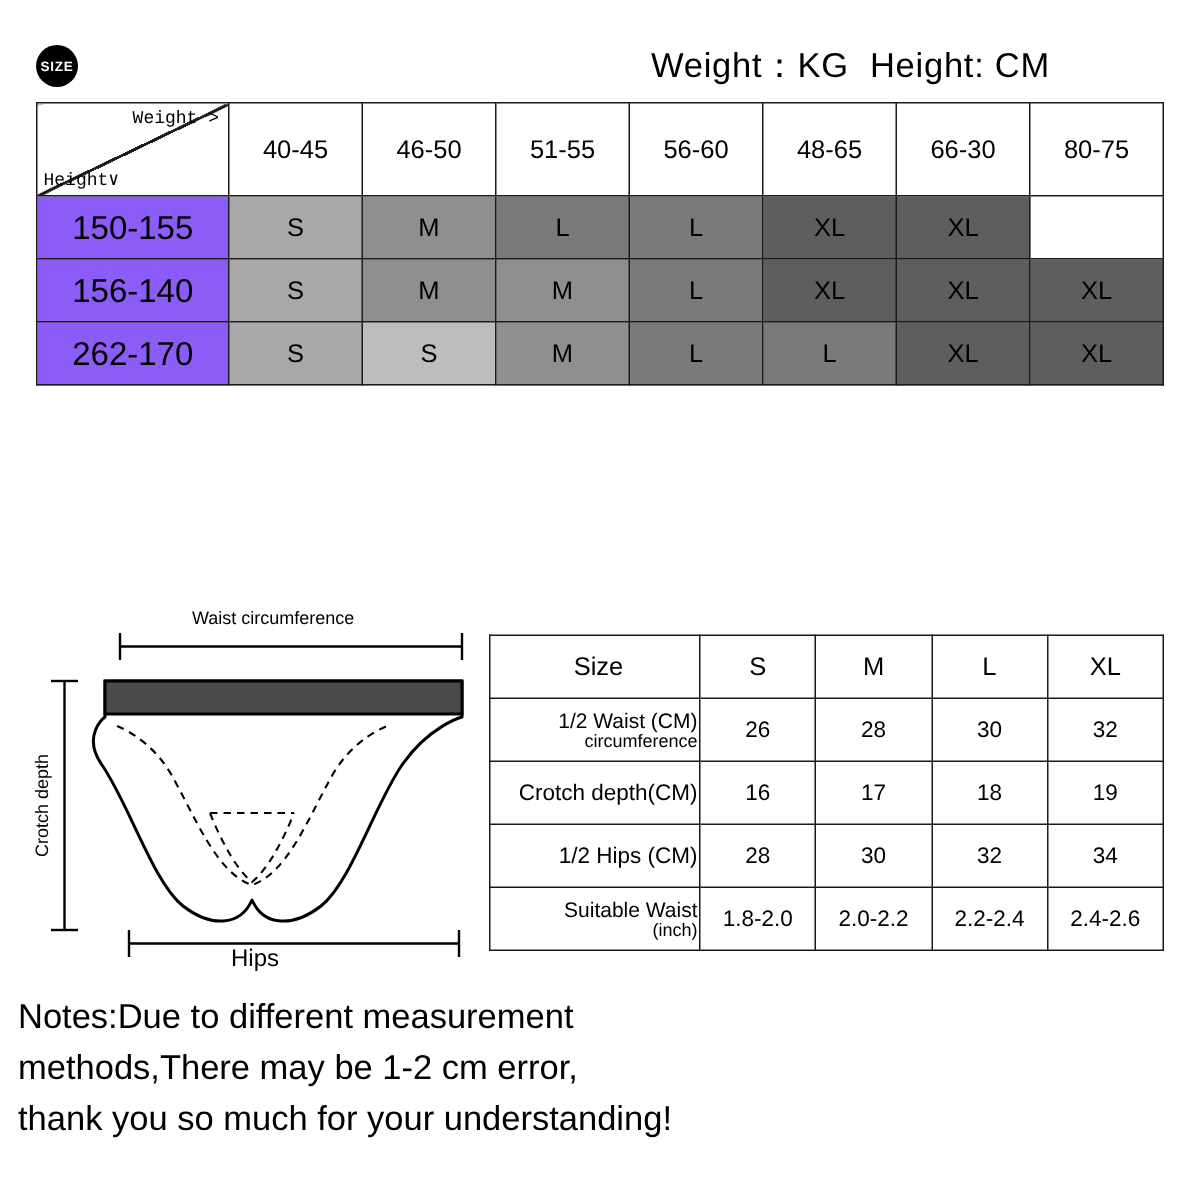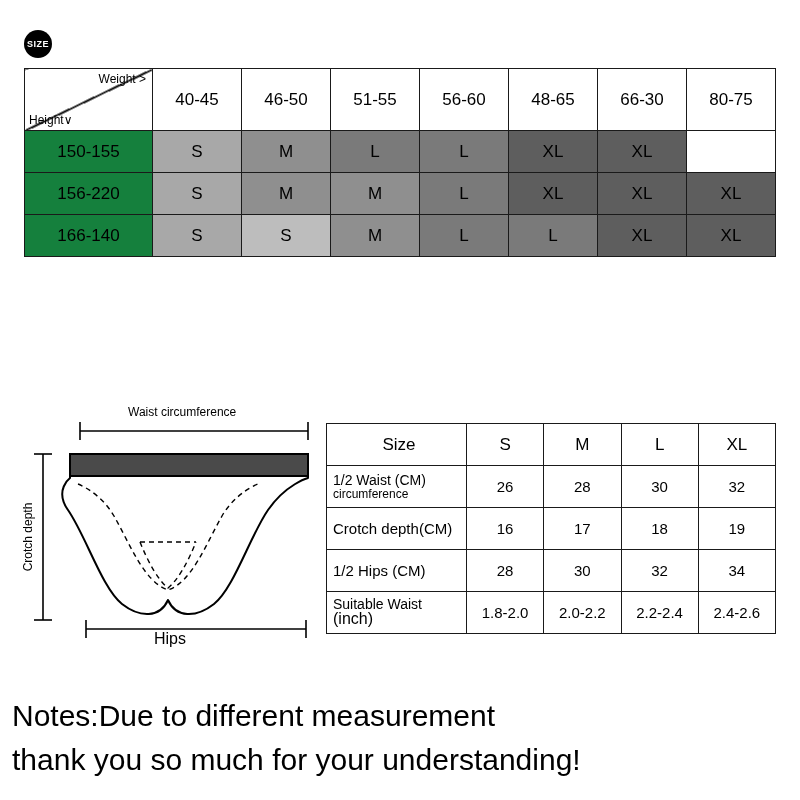--- a/index.html
+++ b/index.html
@@ -38,29 +38,30 @@
   }
   .sizetable td, .sizetable th {
     border: 1px solid #1a1a1a;
     text-align: center;
     vertical-align: middle;
     font-weight: normal;
     font-size: 17px;
     height: 42px;
   }
   .sizetable .colhead { height: 62px; font-size: 17px; }
-  .sizetable .rowhead { font-size: 17px; background: #15803d; }
+  .sizetable .rowhead { font-size: 22px; background: #8b5cf6; }
   .corner {
     position: relative;
     width: 128px; height: 62px;
     padding: 0;
     background:
       linear-gradient(to bottom right,
         transparent calc(50% - 1px), #1a1a1a calc(50% - 1px),
         #1a1a1a calc(50% + 1px), transparent calc(50% + 1px));
+    font-family: Liberation Mono, monospace;
   }
   .corner .top-lbl {
     position: absolute; right: 6px; top: 3px;
     font-size: 12px;
   }
   .corner .bot-lbl {
     position: absolute; left: 4px; bottom: 3px;
     font-size: 12px;
   }
 
@@ -81,45 +82,47 @@
   }
   .spectable td {
     border: 1px solid #1a1a1a;
     text-align: center;
     vertical-align: middle;
     font-size: 15px;
     height: 42px;
     font-weight: normal;
   }
   .spectable td.rowlabel {
-    text-align: left;
+    text-align: right;
     padding-left: 6px;
     font-size: 15px;
     width: 140px;
   }
   .spectable td.sizehdr { font-size: 17px; }
   .spectable td.two-line { font-size: 14px; line-height: 1.05; }
 
   
   .notes {
     position: absolute; left: 12px; top: 660px;
     width: 780px;
-    font-size: 30px;
+    font-size: 23px;
     line-height: 1.48;
-    margin-top: 34px;
   }
   .notes div { white-space: nowrap; }
 </style>
 </head>
 <body>
 
 <div class="page">
 
   <div class="size-badge">SIZE</div>
 
+  <div class="header-units">
+    <span>Weight：KG</span><span class="gap"></span><span>Height:  CM</span>
+  </div>
 
   <table class="sizetable">
     <tbody id="size-matrix-body">
         <tr>
           <td class="corner colhead">
             <span class="top-lbl">Weight &gt;</span>
             <span class="bot-lbl">Height∨</span>
           </td>
           <td class="colhead">40-45</td>
           <td class="colhead">46-50</td>
@@ -133,31 +136,31 @@
           <td class="rowhead">150-155</td>
           <td style="background: rgb(168, 168, 168);">S</td>
           <td style="background: rgb(143, 143, 143);">M</td>
           <td style="background: rgb(122, 122, 122);">L</td>
           <td style="background: rgb(122, 122, 122);">L</td>
           <td style="background: rgb(94, 94, 94);">XL</td>
           <td style="background: rgb(94, 94, 94);">XL</td>
           <td style="background: rgb(255, 255, 255);"></td>
         </tr>
         <tr>
-          <td class="rowhead">156-220</td>
+          <td class="rowhead">156-140</td>
           <td style="background: rgb(168, 168, 168);">S</td>
           <td style="background: rgb(143, 143, 143);">M</td>
           <td style="background: rgb(143, 143, 143);">M</td>
           <td style="background: rgb(122, 122, 122);">L</td>
           <td style="background: rgb(94, 94, 94);">XL</td>
           <td style="background: rgb(94, 94, 94);">XL</td>
           <td style="background: rgb(94, 94, 94);">XL</td>
         </tr>
         <tr>
-          <td class="rowhead">166-140</td>
+          <td class="rowhead">262-170</td>
           <td style="background: rgb(168, 168, 168);">S</td>
           <td style="background: rgb(189, 189, 189);">S</td>
           <td style="background: rgb(143, 143, 143);">M</td>
           <td style="background: rgb(122, 122, 122);">L</td>
           <td style="background: rgb(122, 122, 122);">L</td>
           <td style="background: rgb(94, 94, 94);">XL</td>
           <td style="background: rgb(94, 94, 94);">XL</td>
         </tr>
       </tbody>
   </table>
@@ -221,28 +224,29 @@
         <tr>
           <td class="rowlabel">1/2 Hips (CM)</td>
           <td>28</td>
           <td>30</td>
           <td>32</td>
           <td>34</td>
         </tr>
         <tr>
           <td class="rowlabel two-line">
             <div>Suitable Waist</div>
-            <div style="font-size: 16px;">(inch)</div>
+            <div style="font-size: 12px;">(inch)</div>
           </td>
           <td>1.8-2.0</td>
           <td>2.0-2.2</td>
           <td>2.2-2.4</td>
           <td>2.4-2.6</td>
         </tr>
       </tbody>
   </table>
 
   <div class="notes">
     <div>Notes:Due to different measurement</div>
+    <div>methods,There may be 1-2 cm error,</div>
     <div>thank you so much for your understanding!</div>
   </div>
 
 </div>
 
 </body></html>

